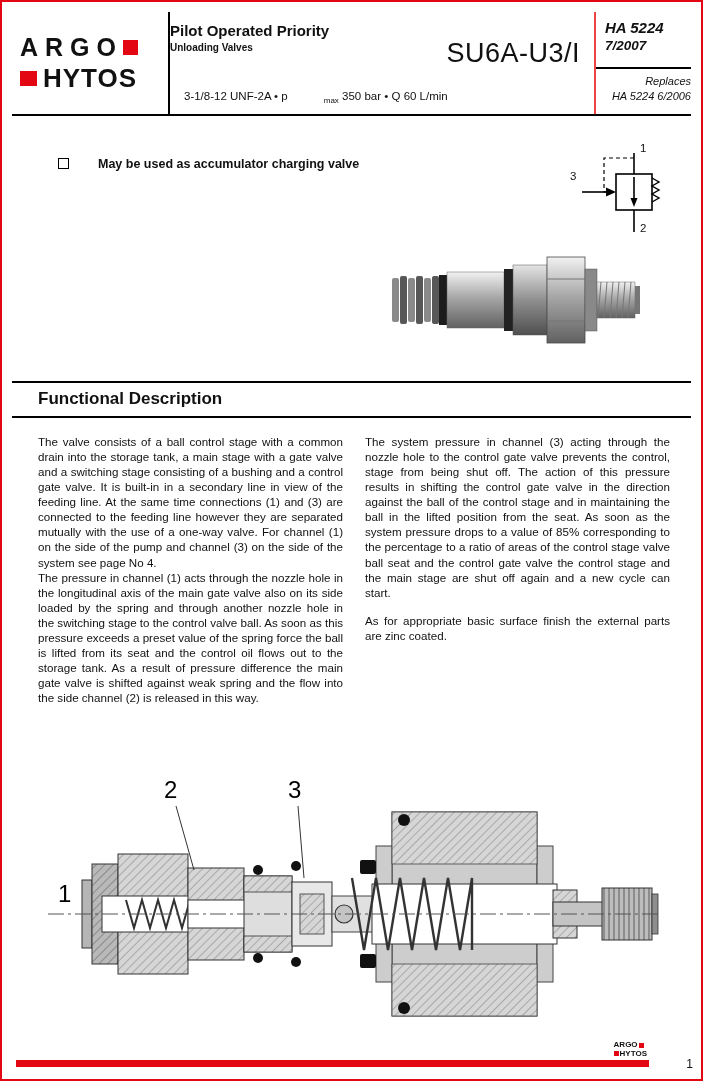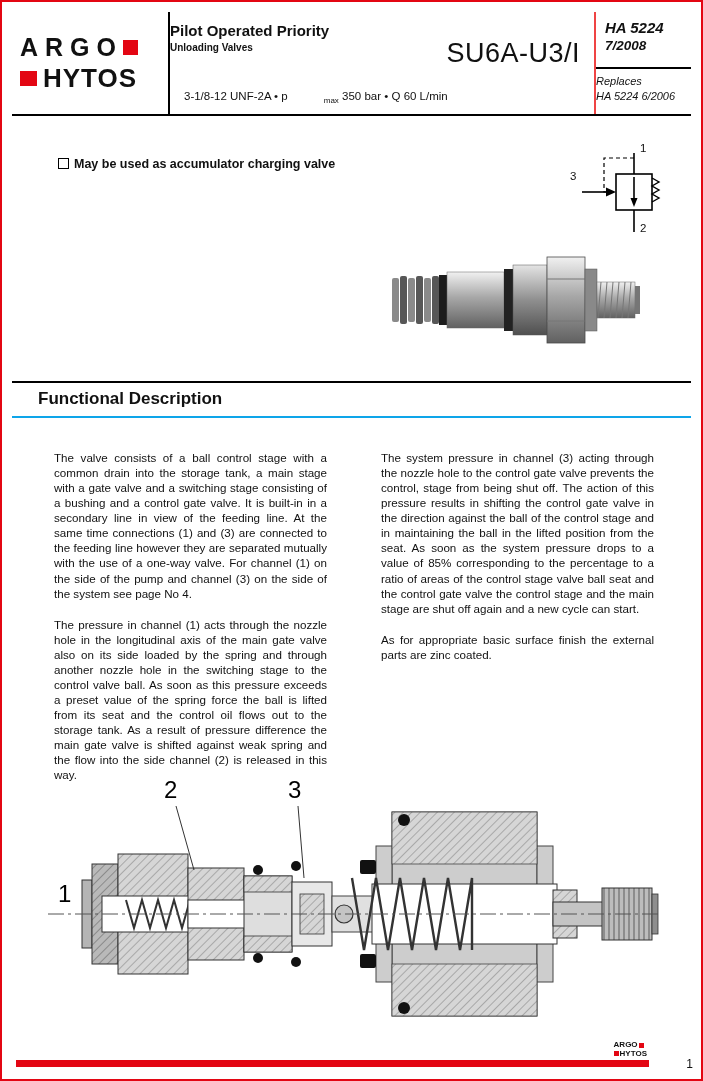--- a/index.html
+++ b/index.html
@@ -21,43 +21,43 @@
   .title-cell { position:relative; flex:1; padding:10px 0; }
   .title1 { font-size:15px; font-weight:700; }
   .title2 { font-size:10px; font-weight:700; margin-top:3px; }
   .spec { position:absolute; left:14px; bottom:9px; font-size:11.5px; }
   .spec sub { font-size:8px;margin-left:36px; }
   .model { position:absolute; right:14px; top:26px; font-size:27px; font-weight:400; letter-spacing:.5px; }
   .doc-cell { width:97px; border-left:2px solid #ef4444; display:flex; flex-direction:column;font-style:italic; }
   .doc-top { height:57px; border-bottom:2px solid #000; padding:7px 9px; }
   .doc-number { font-size:15px; font-weight:700; }
   .doc-date { font-size:13.5px; font-weight:700; margin-top:2px; }
-  .doc-bottom { flex:1; text-align:left; padding-top:5px; font-size:11px; line-height:1.35; }
+  .doc-bottom { flex:1; text-align:right; padding-top:5px; font-size:11px; line-height:1.35; }
   
   .features { position:absolute; top:153px; left:56px; width:330px; }
-  .feature { display:flex; gap:5px; margin-bottom:25px; font-weight:700; font-size:12.5px; line-height:1.55; }
+  .feature { display:flex; gap:29px; margin-bottom:25px; font-weight:700; font-size:12.5px; line-height:1.55; }
   .checkbox { width:11px; height:11px; border:1.8px solid #000; margin-top:3px; flex:none; }
   
   .symbol-wrap { position:absolute; top:138px; left:566px; width:126px; height:102px; }
   .sym-label { position:absolute; font-size:11.5px; }
   .sym-1 { left:72px; top:2px; }
   .sym-2 { left:72px; top:82px; }
   .sym-3 { left:2px; top:30px; }
   
   .photo-wrap { position:absolute; top:244px; left:388px; width:252px; height:108px; }
   
   .section-heading {
     position:absolute; top:379px; left:10px; right:10px;
-    border-top:2px solid #000; border-bottom:2px solid #0ea5e9;
+    border-top:2px solid #000; border-bottom:2px solid #000000;
     padding:6px 0 7px 26px; font-size:17px; font-weight:700;
   }
   
   .columns { position:absolute; top:432px; left:36px; width:632px; display:flex; gap:22px; }
   .col { flex:1; text-align:justify; font-size:11.6px; line-height:1.3; }
-  .col p { margin:16px; }
+  .col p { margin:0; }
   .col p.gap { margin-top:13px; }
   
   .drawing-wrap { position:absolute; top:772px; left:40px; width:622px; height:268px; }
   .drw-label { position:absolute; font-size:24px; color:#000; }
   .drw-2 { left:122px; top:2px; }
   .drw-3 { left:246px; top:2px; }
   .drw-1 { left:16px; top:106px; }
   
   .footer-bar { position:absolute; bottom:12px; left:14px; right:52px; height:7px; background:#e30613; }
   .mini-logo { position:absolute; bottom:21px; right:54px; font-size:8px; font-weight:800; line-height:1.05; }
@@ -83,21 +83,21 @@
     </div>
     <div class="title-cell">
       <div class="title1">Pilot Operated Priority</div>
       <div class="title2">Unloading Valves</div>
       <div class="spec"><span>3-1/8-12 UNF-2A  •  p</span><sub>max</sub><span> 350 bar  •  Q 60 L/min</span></div>
       <div class="model">SU6A-U3/I</div>
     </div>
     <div class="doc-cell">
       <div class="doc-top">
         <div class="doc-number">HA 5224</div>
-        <div class="doc-date">7/2008</div>
+        <div class="doc-date">7/2007</div>
       </div>
       <div class="doc-bottom">
         <div>Replaces</div>
         <div>HA 5224  6/2006</div>
       </div>
     </div>
   </div>
 
   <div class="features">
     <div class="feature">

